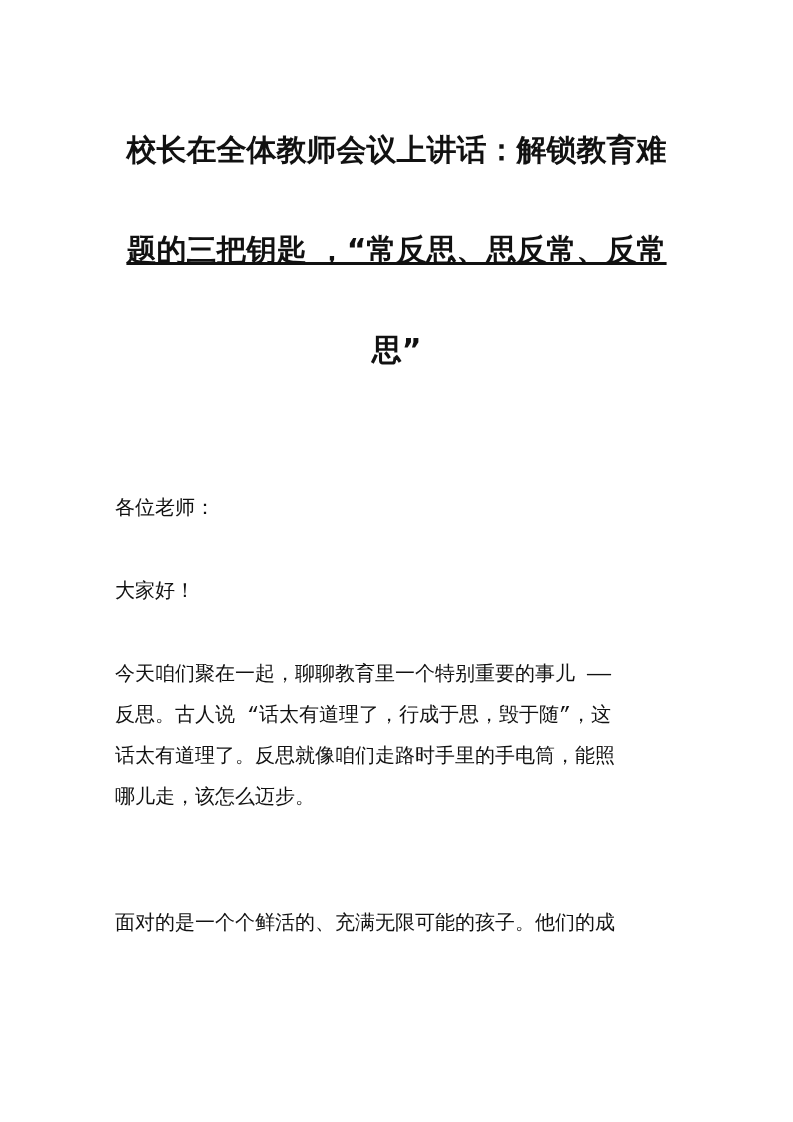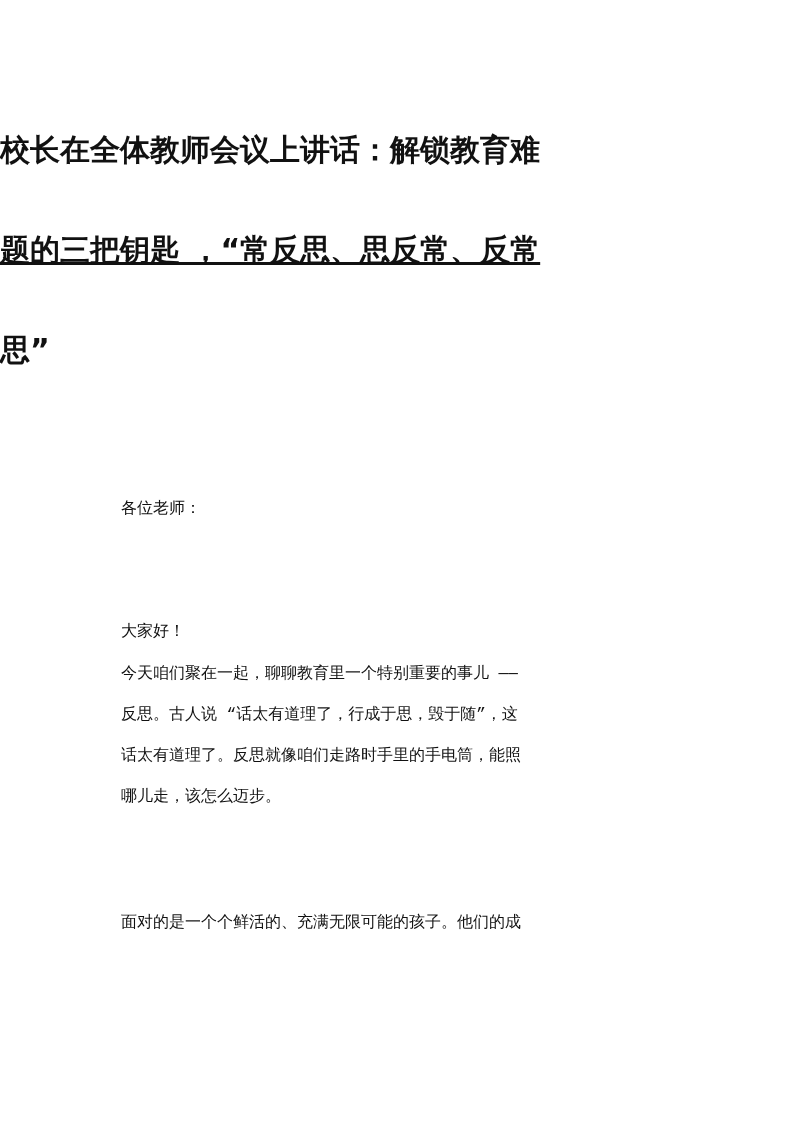--- a/index.html
+++ b/index.html
@@ -1,36 +1,36 @@
 <!DOCTYPE html>
 <html><head>
 <meta charset="utf-8">
 <style>
   html, body { margin: 0; padding: 0; background: #ffffff; }
   body { width: 793px; height: 1122px; overflow: hidden; position: relative;
          font-family: "DejaVu Sans", "Liberation Sans", sans-serif; color: #111; }
-  .title-line { position: absolute; left: 0; width: 793px; text-align: left;
+  .title-line { position: absolute; left: 0; width: 793px; text-align: center;
                 font-size: 30px; font-weight: bold; letter-spacing: 0px; white-space: nowrap; }
   .t1 { top: 130px; }
   .t2 { top: 230px; text-decoration: underline; }
   .t3 { top: 330px; }
-  .para { position: absolute; left: 121px; width: 556px; font-size: 16px; line-height: 41px;
+  .para { position: absolute; left: 115px; width: 556px; font-size: 20px; line-height: 41px;
           white-space: nowrap; }
   .line { display: block; height: 41px; font-family: Liberation Mono, monospace; }
 </style>
 </head>
 <body>
 
 <div>
   <div class="title-line t1">校长在全体教师会议上讲话：解锁教育难</div>
   <div class="title-line t2">题的三把钥匙 ，“常反思、思反常、反常</div>
   <div class="title-line t3">思”</div>
 
   <div class="para" style="top:487px;">各位老师：</div>
-  <div class="para" style="top:570px;margin-top:40px;">大家好！</div>
+  <div class="para" style="top:570px;">大家好！</div>
 
   <div class="para" style="top:654px;">
     <span class="line">今天咱们聚在一起，聊聊教育里一个特别重要的事儿 ——</span>
     <span class="line">反思。古人说 “话太有道理了，行成于思，毁于随”，这</span>
     <span class="line">话太有道理了。反思就像咱们走路时手里的手电筒，能照</span>
     <span class="line">哪儿走，该怎么迈步。</span>
   </div>
 
   <div class="para" style="top:903px;">
     <span class="line">面对的是一个个鲜活的、充满无限可能的孩子。他们的成</span>

